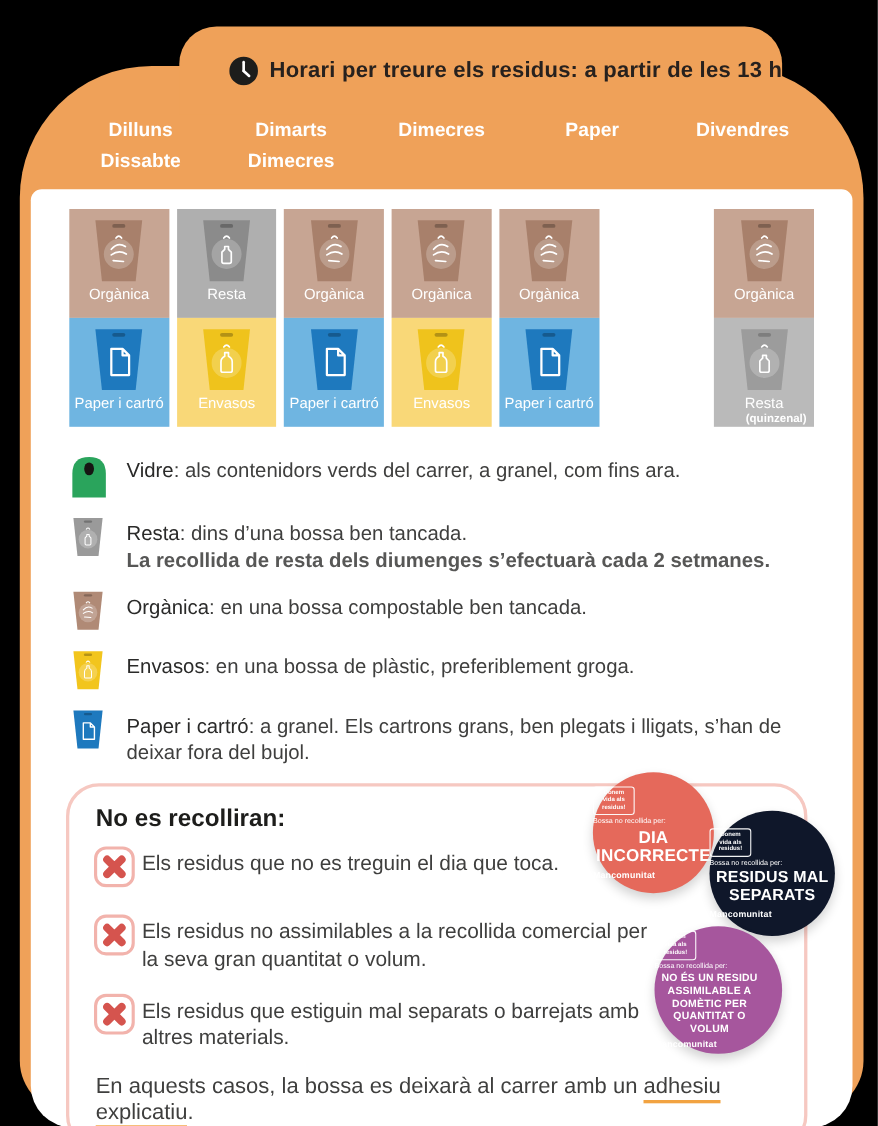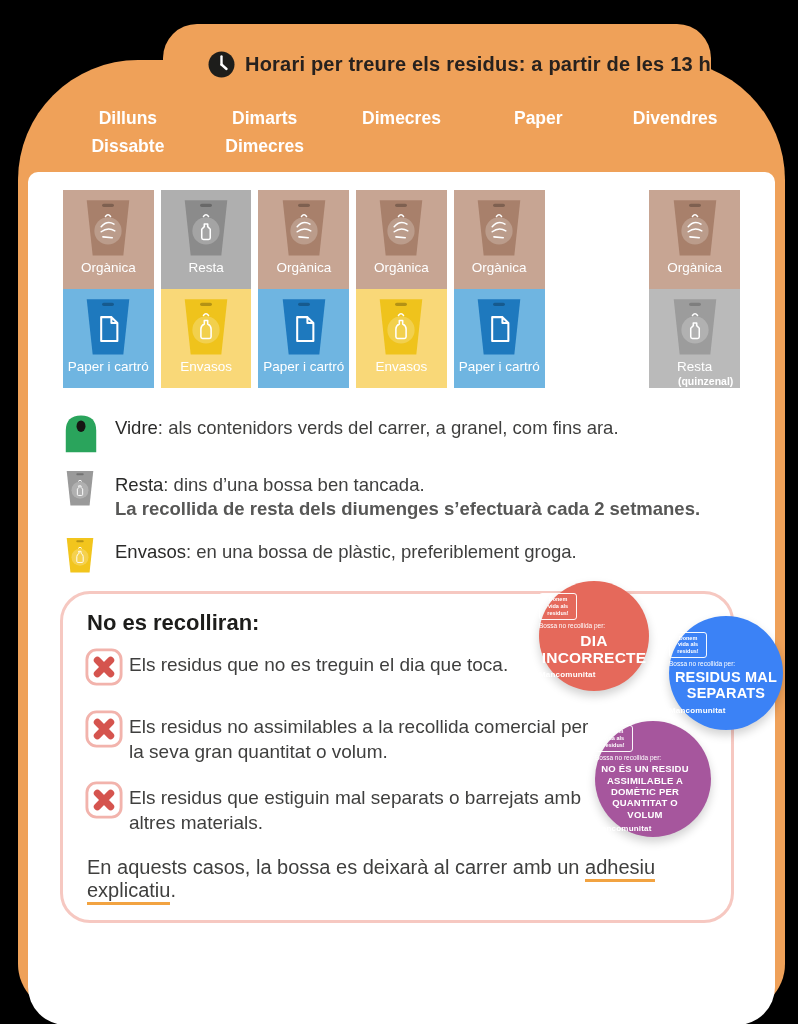--- a/index.html
+++ b/index.html
@@ -69,21 +69,21 @@
   .cross{width:38px;height:38px;flex:0 0 38px;}
   .nc-footer{font-size:20px;color:#3F3F3E;margin:20px 0 2px 2px;}
   .u-orange{border-bottom:3.5px solid #F2A341;padding-bottom:1px;}
   
   .sticker{
     position:absolute;border-radius:50%;display:flex;flex-direction:column;
     align-items:flex-start;justify-content:center;text-align:center;color:#fff;z-index:5;
     box-shadow:0 5px 10px rgba(0,0,0,.18);
   }
   .stk-red{left:476px;top:-13px;width:110px;height:110px;background:#E5695B;}
-  .stk-orange{left:582px;top:22px;width:114px;height:114px;background:#3b82f6;margin-left:24px;}
+  .stk-orange{left:582px;top:22px;width:114px;height:114px;background:#0f172a;}
   .stk-purple{left:532px;top:127px;width:116px;height:116px;background:#A6569D;}
   .stk-logo{
     border:1px solid rgba(255,255,255,.95);border-radius:3px;
     font-size:5.5px;font-weight:700;line-height:1.25;padding:2px 3px;width:30px;
   }
   .stk-intro{font-size:6.5px;margin-top:3px;line-height:1;}
   .stk-label{font-weight:800;line-height:1.1;margin-top:2px;letter-spacing:.2px;}
   .stk-red .stk-label{font-size:15.5px;}
   .stk-orange .stk-label{font-size:14.5px;}
   .stk-purple .stk-label{font-size:9.5px;line-height:1.2;max-width:100px;}
@@ -267,31 +267,57 @@
               <path class="bin-glyph" d="M29 24 Q32 20 35 24"></path>
               <path class="bin-glyph" d="M30 33 L34 33 L34 36 L37 39 L37 49 Q37 51 35 51 L29 51 Q27 51 27 49 L27 39 L30 36 Z"></path>
             </svg>
         </div>
         <div class="lg-text">
           <span class="lg-name">Resta</span><span>: dins d’una bossa ben tancada.</span>
           <div class="lg-bold">La recollida de resta dels diumenges s’efectuarà cada 2 setmanes.</div>
         </div>
       </div>
       <div class="legend-row">
+        <div class="lg-icon lg-organica">
+          <svg class="bin-svg" viewBox="0 0 64 74">
+              <path class="bin-body" d="M7 5 L57 5 L50 70 L14 70 Z"></path>
+              <rect class="bin-slot" x="25" y="9" width="14" height="4" rx="2"></rect>
+              <circle class="bin-bag" cx="32" cy="41" r="16"></circle>
+              <path class="bin-glyph" d="M29 24 Q32 20 35 24"></path>
+              <path class="bin-glyph" d="M24 36 Q31 28 39 33 M24 42 Q32 36 40 41 M26 48 L37 49"></path>
+            </svg>
+        </div>
+        <div class="lg-text">
+          <span class="lg-name">Orgànica</span><span>: en una bossa compostable ben tancada.</span>
+        </div>
+      </div>
+      <div class="legend-row">
         <div class="lg-icon lg-envasos">
           <svg class="bin-svg" viewBox="0 0 64 74">
               <path class="bin-body" d="M7 5 L57 5 L50 70 L14 70 Z"></path>
               <rect class="bin-slot" x="25" y="9" width="14" height="4" rx="2"></rect>
               <circle class="bin-bag" cx="32" cy="41" r="16"></circle>
               <path class="bin-glyph" d="M29 24 Q32 20 35 24"></path>
               <path class="bin-glyph" d="M30 30 L34 30 L34 34 Q38 36 38 40 L38 49 Q38 51 36 51 L28 51 Q26 51 26 49 L26 40 Q26 36 30 34 Z"></path>
             </svg>
         </div>
         <div class="lg-text">
           <span class="lg-name">Envasos</span><span>: en una bossa de plàstic, preferiblement groga.</span>
+        </div>
+      </div>
+      <div class="legend-row">
+        <div class="lg-icon lg-paper">
+          <svg class="bin-svg" viewBox="0 0 64 74">
+              <path class="bin-body" d="M7 5 L57 5 L50 70 L14 70 Z"></path>
+              <rect class="bin-slot" x="25" y="9" width="14" height="4" rx="2"></rect>
+              <path class="bin-glyph glyph-bold" d="M24 26 L36 26 L43 33 L43 54 L24 54 Z M36 26 L36 33 L43 33"></path>
+            </svg>
+        </div>
+        <div class="lg-text">
+          <span class="lg-name">Paper i cartró</span><span>: a granel. Els cartrons grans, ben plegats i lligats, s’han de deixar fora del bujol.</span>
         </div>
       </div>
     </div>
 
     <div class="nc-box">
       <div class="nc-title">No es recolliran:</div>
 
       <div class="nc-item">
         <svg class="cross" viewBox="0 0 40 40">
           <rect x="2" y="2" width="36" height="36" rx="10" fill="#fff" stroke="#F2B3AC" stroke-width="3"></rect>

